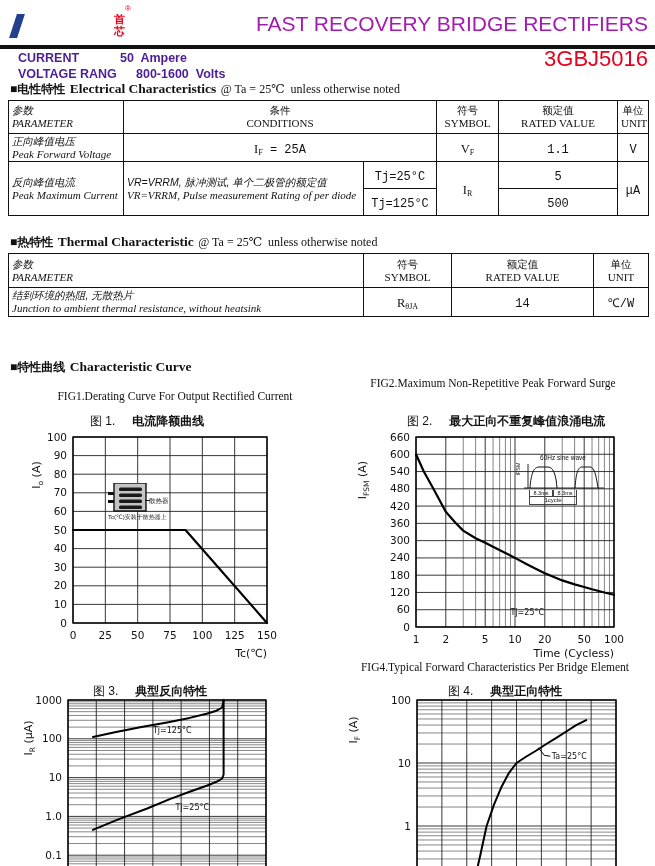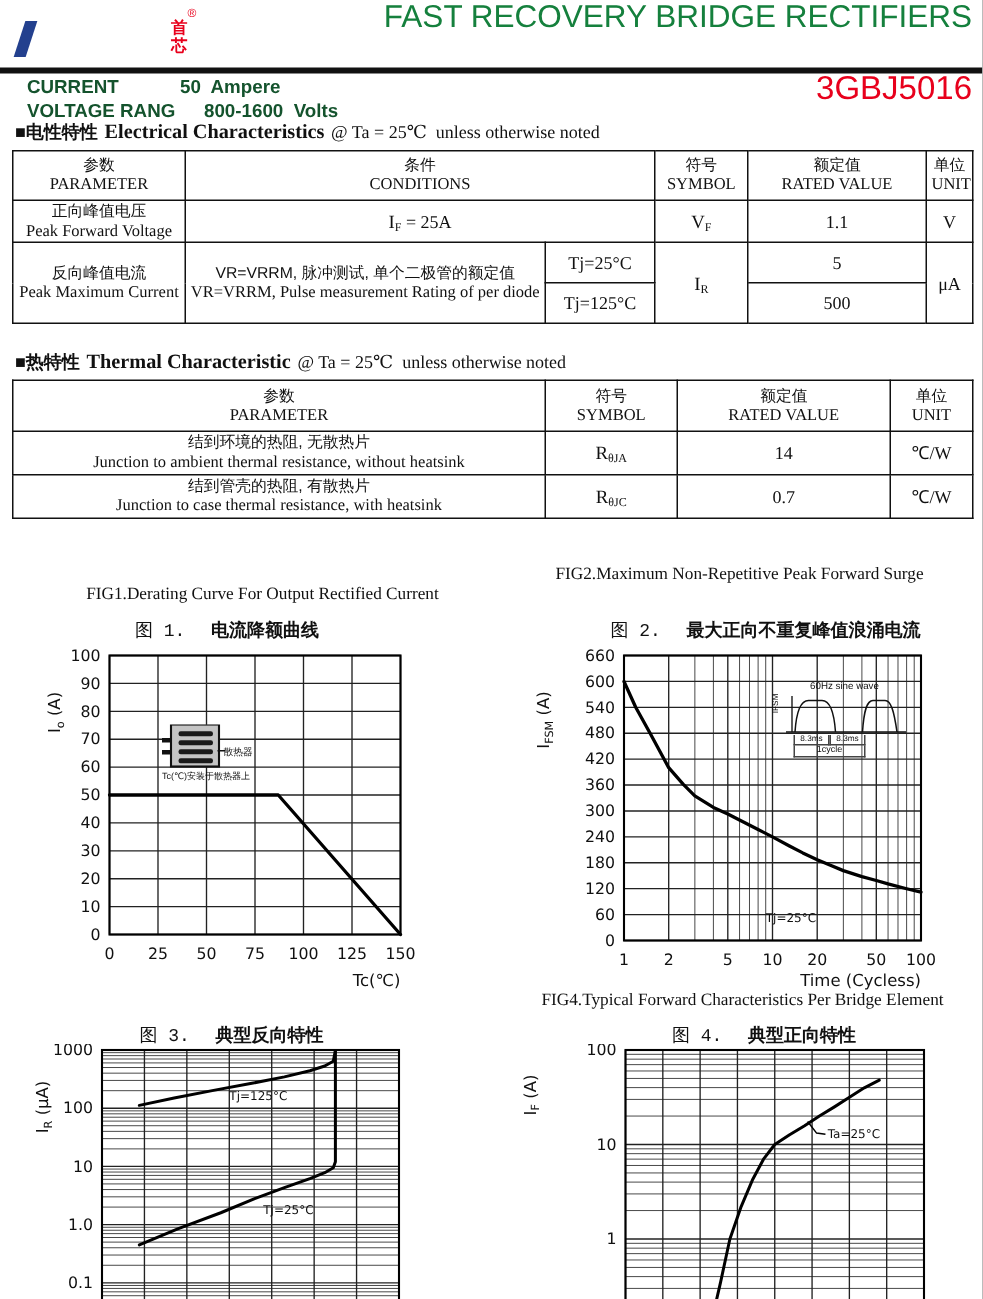--- a/index.html
+++ b/index.html
@@ -4,43 +4,43 @@
 <style>
   html,body{margin:0;padding:0;background:#888;}
   #page{position:relative;width:655px;height:866px;background:#ffffff;overflow:hidden;
         font-family:"Liberation Sans","DejaVu Sans",sans-serif;color:#111;}
   
   .logo{position:absolute;left:12px;top:6px;width:130px;height:38px;}
   .logo-blue{position:absolute;left:1px;top:8px;width:8px;height:24px;background:#23408e;transform:skewX(-18deg);}
   .logo-text{position:absolute;left:4px;top:2px;font-style:italic;font-weight:bold;font-size:29px;letter-spacing:-1px;color:#e8001c;}
   .logo-cn{position:absolute;left:102px;top:7px;display:flex;flex-direction:column;color:#e8001c;font-size:11px;line-height:12px;font-weight:bold;}
   .logo-reg{position:absolute;left:113px;top:-2px;color:#e8001c;font-size:8px;}
-  .page-title{position:absolute;left:0;top:0;width:648px;text-align:right;font-size:21px;color:#15803d;}
+  .page-title{position:absolute;left:0;top:12px;width:648px;text-align:right;font-size:21px;color:#a21caf;}
   .divider{position:absolute;left:0;top:45px;width:655px;height:4px;background:#111;}
-  .info-label,.info-value{position:absolute;font-size:12.5px;font-weight:600;color:#14532d;white-space:pre;}
+  .info-label,.info-value{position:absolute;font-size:12.5px;font-weight:600;color:#4c1d95;white-space:pre;}
   .part-number{position:absolute;left:0;top:46px;width:648px;text-align:right;font-size:22px;color:#e8001c;}
   
   .sec{position:absolute;white-space:nowrap;}
   .sec-zh{font-weight:bold;font-size:12px;}
   .sec-en{font-family:"Liberation Serif","DejaVu Serif",serif;font-weight:bold;font-size:13.5px;}
   .sec-cond{font-family:"Liberation Serif","DejaVu Serif",serif;font-size:12px;white-space:pre;}
   
   table.spec{position:absolute;border-collapse:collapse;table-layout:fixed;}
   table.spec td{border:1px solid #111;padding:0 3px;vertical-align:middle;overflow:hidden;}
   .zh{font-size:10.5px;line-height:13px;}
   .en{font-family:"Liberation Serif","DejaVu Serif",serif;font-size:11px;line-height:13px;}
   td.c{text-align:center;}
-  td.pl .zh,td.pl .en{text-align:center;}
+  td.pl .zh,td.pl .en{text-align:left;font-style:italic;}
   .sym{font-family:"Liberation Serif","DejaVu Serif",serif;font-size:12.5px;}
   .sub{font-family:"Liberation Serif","DejaVu Serif",serif;font-size:8px;position:relative;top:2px;}
-  .val{font-family:Liberation Serif, serif;font-size:12px;}
+  .val{font-family:Liberation Mono, monospace;font-size:12px;}
   
   .figtitle{position:absolute;font-family:"Liberation Serif","DejaVu Serif",serif;font-size:11.5px;white-space:nowrap;}
   .zhrow{position:absolute;white-space:nowrap;}
-  .zhno{font-family:Liberation Mono, monospace;font-size:12px;}
+  .zhno{font-family:Liberation Sans, sans-serif;font-size:12px;}
   .zhtitle{font-size:12px;font-weight:600;margin-left:17px;}
   
   .chart{position:absolute;}
   .tick{font-family:"DejaVu Sans",sans-serif;font-size:10.5px;fill:#111;}
   .axlabel{font-family:"DejaVu Sans",sans-serif;font-size:11px;fill:#111;}
   .anno{font-family:"DejaVu Sans",sans-serif;font-size:8px;fill:#111;}
   
   .hs-inset{position:absolute;left:88px;top:58px;width:112px;height:38px;}
   .hs-label{position:absolute;left:41px;top:14px;font-size:6.5px;white-space:nowrap;}
   .hs-line{position:absolute;left:37px;top:17px;width:5px;height:1px;background:#111;}
@@ -179,32 +179,27 @@
     </tr>
     <tr style="height:29px">
       <td class="pl">
             <div class="zh">结到环境的热阻, 无散热片</div>
             <div class="en">Junction to ambient thermal resistance, without heatsink</div>
           </td>
       <td class="c"><span class="sym">R</span><span class="sub">θJA</span></td>
       <td class="c"><span class="val">14</span></td>
       <td class="c"><span class="val">℃/W</span></td>
     </tr>
-    <tr style="height:29px">
-      <td class="pl">
-            <div class="zh">结到管壳的热阻, 有散热片</div>
-            <div class="en">Junction to case thermal resistance, with heatsink</div>
-          </td>
-      <td class="c"><span class="sym">R</span><span class="sub">θJC</span></td>
-      <td class="c"><span class="val">0.7</span></td>
-      <td class="c"><span class="val">℃/W</span></td>
-    </tr>
   </tbody>
     </table>
 
+  <div class="sec" style="left:10px;top:357px;">
+    <span class="sec-zh">■特性曲线</span>
+    <span class="sec-en">Characteristic Curve</span>
+  </div>
 
   <div class="figtitle" style="left:40px;top:390px;width:270px;text-align:center;">FIG1.Derating Curve For Output Rectified Current</div>
   <div class="zhrow" style="left:90px;top:411px;">
     <span class="zhno">图 1.</span><span class="zhtitle">电流降额曲线</span>
   </div>
   <div class="figtitle" style="left:358px;top:377px;width:270px;text-align:center;">FIG2.Maximum Non-Repetitive Peak Forward Surge</div>
   <div class="zhrow" style="left:407px;top:411px;">
     <span class="zhno">图 2.</span><span class="zhtitle">最大正向不重复峰值浪涌电流</span>
   </div>
   <div class="zhrow" style="left:93px;top:681px;">

